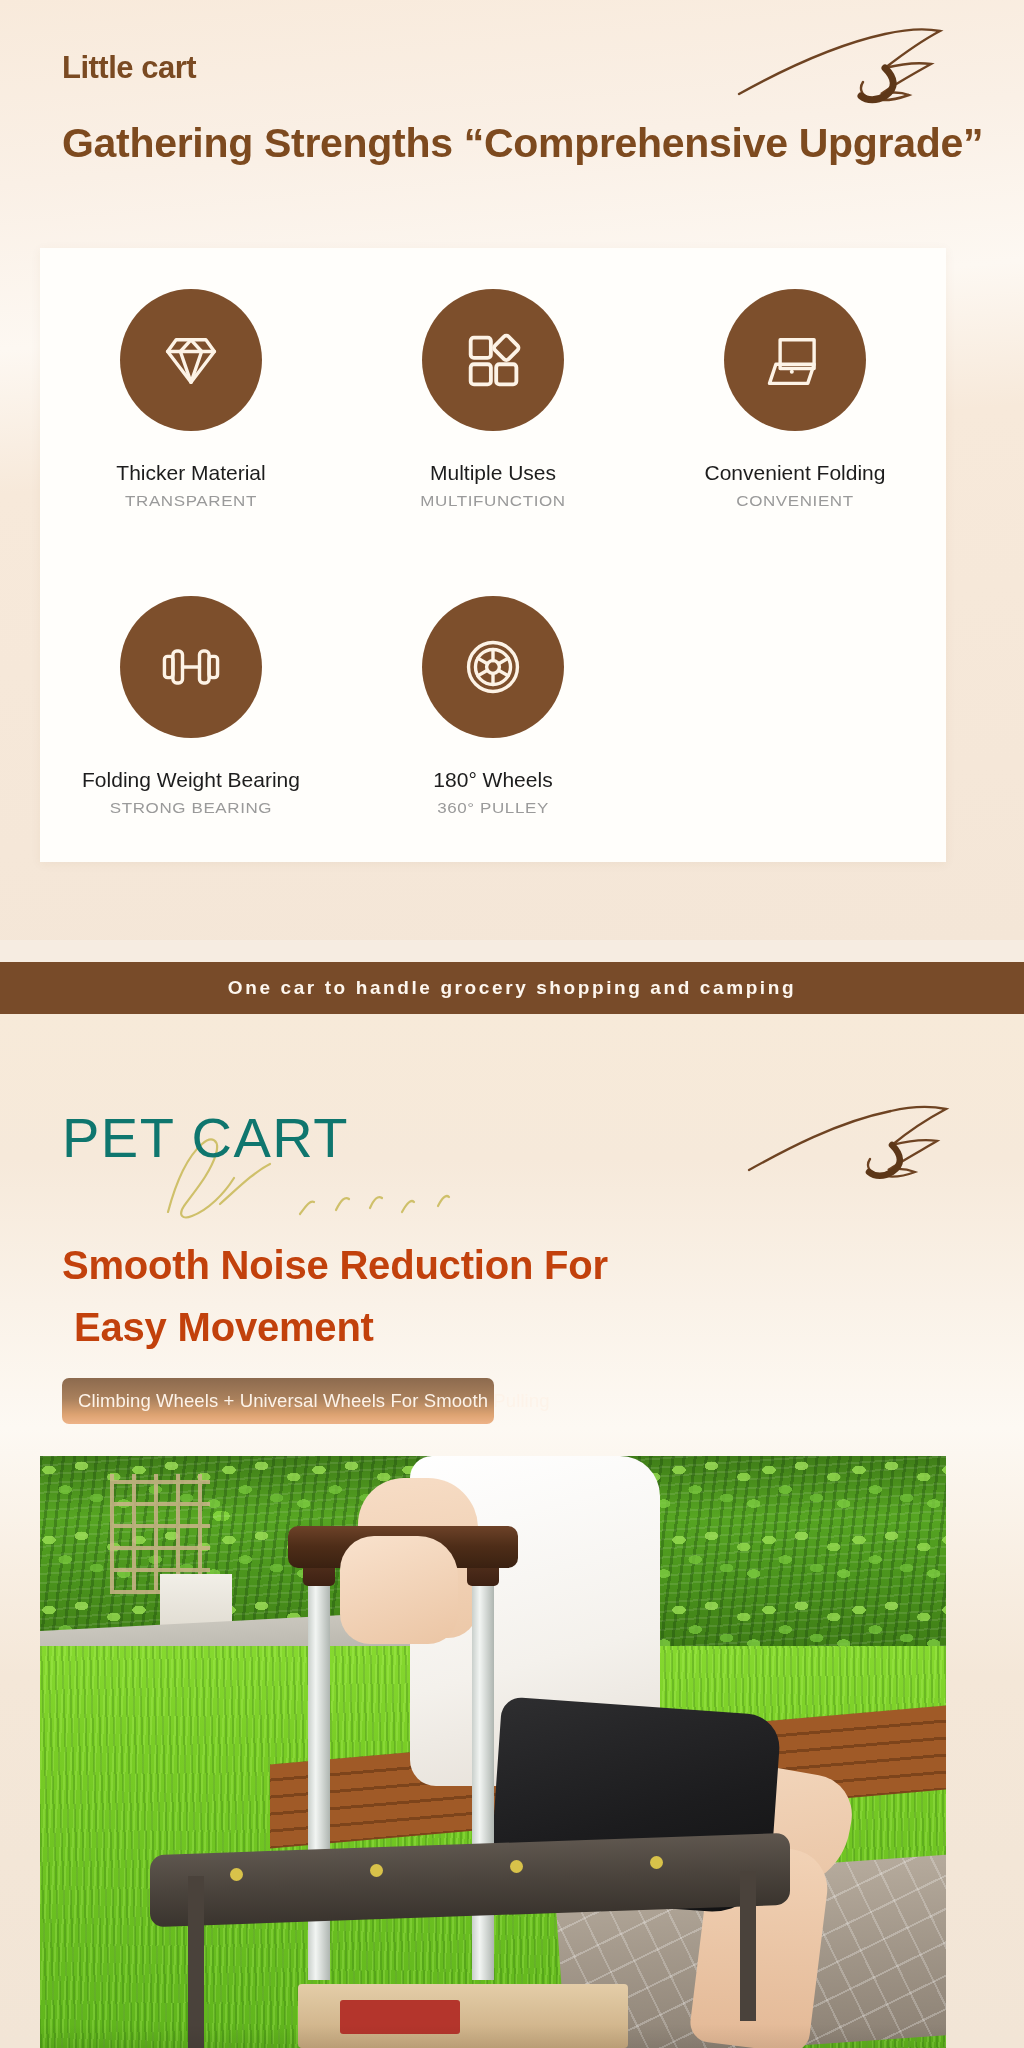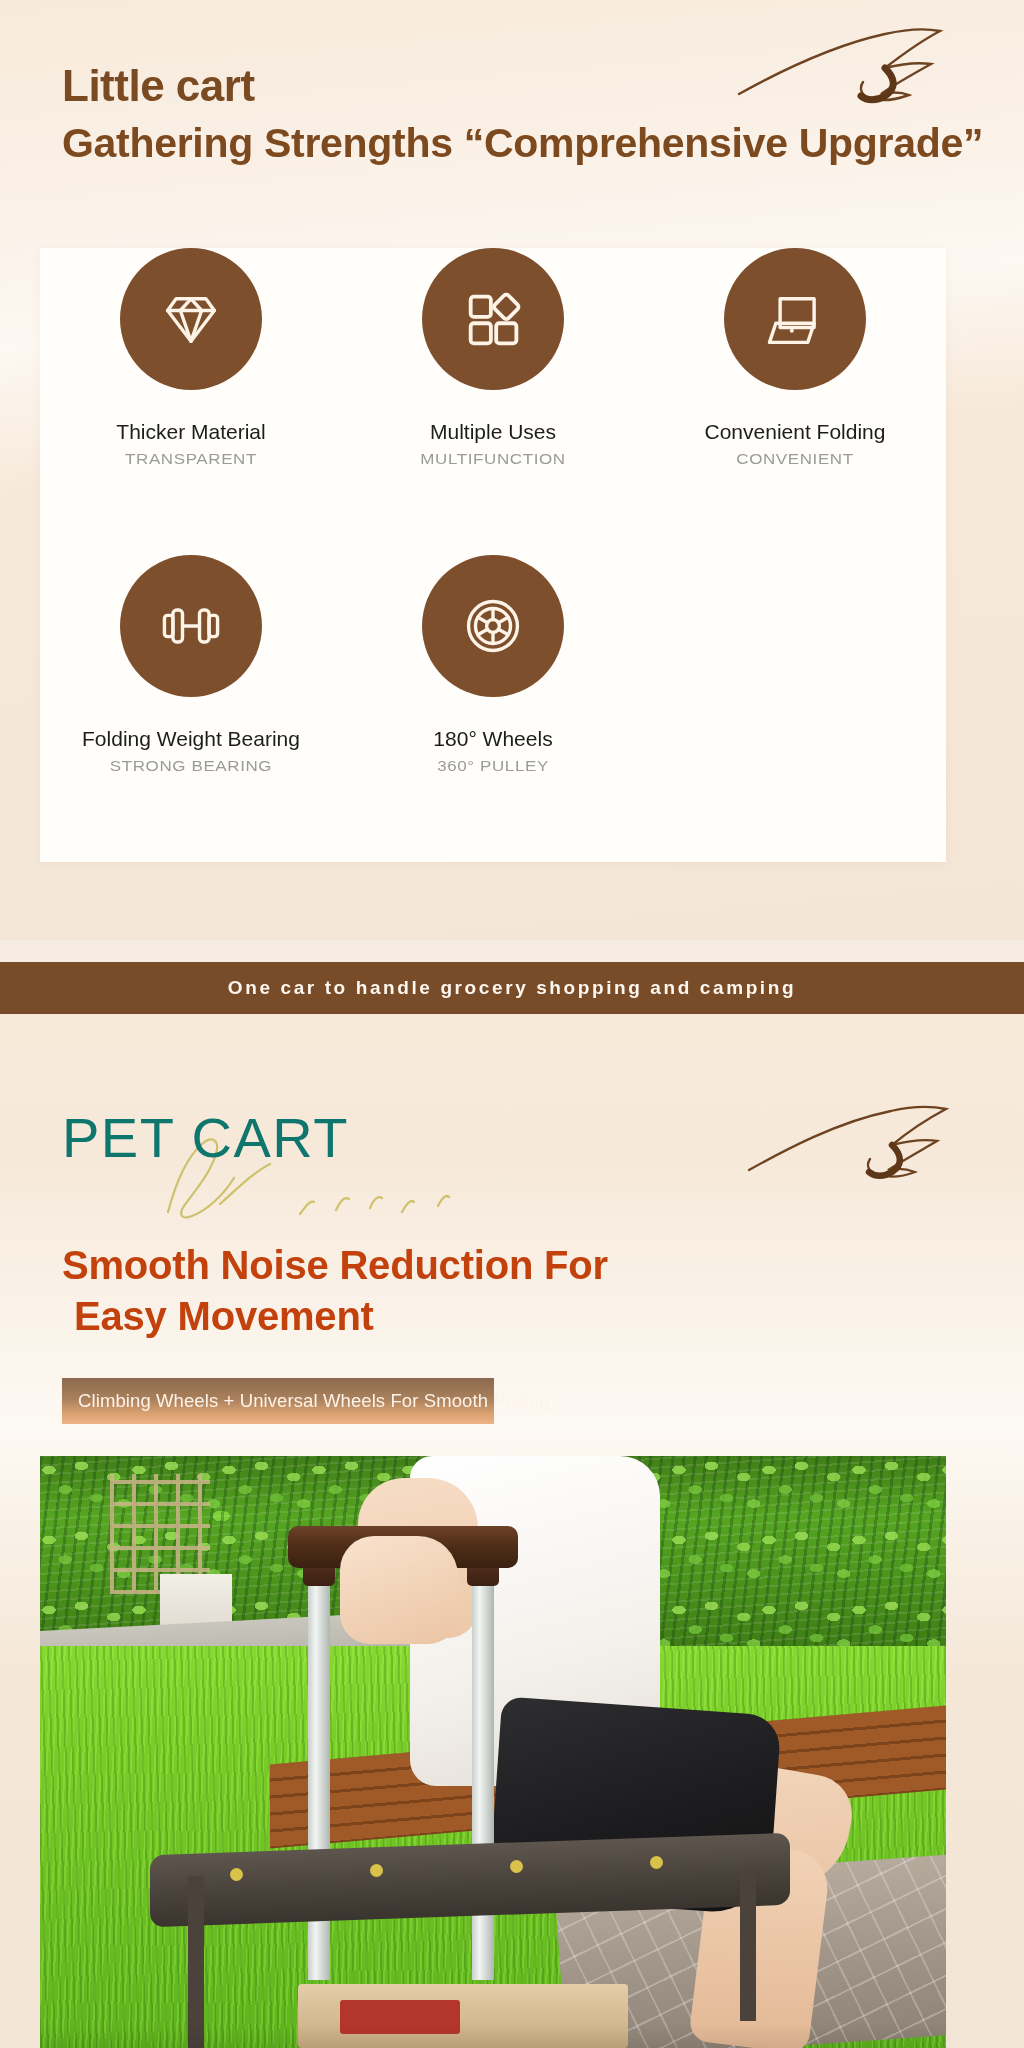--- a/index.html
+++ b/index.html
@@ -12,43 +12,43 @@
   }
   .page { width:1024px; height:2048px; position:relative; overflow:hidden; }
 
   
   .sec1 {
     position:absolute; left:0; top:0; width:1024px; height:940px;
     background:linear-gradient(175deg,#f8eadb 0%,#faf0e6 18%,#fdf8f2 34%,#f7e9da 48%,#f4e6d7 100%);
   }
   .kicker {
     position:absolute; left:62px; top:52px;
-    font-size:44px; font-weight:700; color:#7a4a22;
-    letter-spacing:-0.5px; line-height:1;margin-top:12px;
+    font-size:31px; font-weight:700; color:#7a4a22;
+    letter-spacing:-0.5px; line-height:1;
   }
   .swoosh { position:absolute; left:735px; top:22px; width:220px; height:90px; }
   .mainhead {
     position:absolute; left:62px; top:118px;
     width:1250px;
     font-size:41px; font-weight:700; color:#7d4a1f;
     line-height:1.22; letter-spacing:-0.3px;
     white-space:normal;
   }
 
   
   .card {
     position:absolute; left:40px; top:248px; width:906px; height:614px;
     background:#fffefb;
     box-shadow:0 2px 10px rgba(120,80,40,.06);
   }
   .grid {
     position:absolute; left:0; top:0; width:906px; height:614px;
     display:grid; grid-template-columns:repeat(3,1fr); grid-template-rows:repeat(2,1fr);
   }
-  .cell { display:flex; flex-direction:column; align-items:center; }
+  .cell { display:flex; flex-direction:column; align-items:center; justify-content:center; }
   .circle {
     width:142px; height:142px; border-radius:50%;
     background:#7d4f2c;
     display:flex; align-items:center; justify-content:center;
     margin-bottom:30px;
   }
   .circle svg { width:68px; height:68px; display:block; }
   .lbl-en { font-size:21px; color:#1d1d1d; font-weight:400; line-height:1.1; }
   .lbl-sub {
     font-size:17px; color:#9a9a9a; font-weight:400;
@@ -80,26 +80,26 @@
   .script2 {
     position:absolute; left:150px; top:1130px; width:420px; height:90px;
     pointer-events:none;
   }
   .swoosh2 { position:absolute; left:745px; top:1100px; width:215px; height:88px; }
   .head2 {
     position:absolute; left:62px; top:1240px; width:900px;
     font-size:40px; font-weight:700; color:#c2410c;
     line-height:1.28; letter-spacing:-0.2px;
   }
-  .head2 .l2 { display:block; padding-left:12px; }
+  .head2 .l2 { display:block; padding-left:12px;margin-top:11px; }
   .pill {
     position:absolute; left:62px; top:1378px;
     width:432px; height:46px;
     background:linear-gradient(180deg,#8c6a4e 0%,#a9805c 45%,#dda372 80%,#eeb388 100%);
-    display:flex; align-items:center;
+    display:flex; align-items:center;border-radius:7px;
   }
   .pill span {
     color:#fdf3e9; font-size:18.5px; font-weight:400;
     white-space:nowrap; padding-left:16px; letter-spacing:.1px;
   }
 
   
   .photo {
     position:absolute; left:40px; top:1456px; width:906px; height:592px;
     overflow:hidden; background:#6bbd2a;

